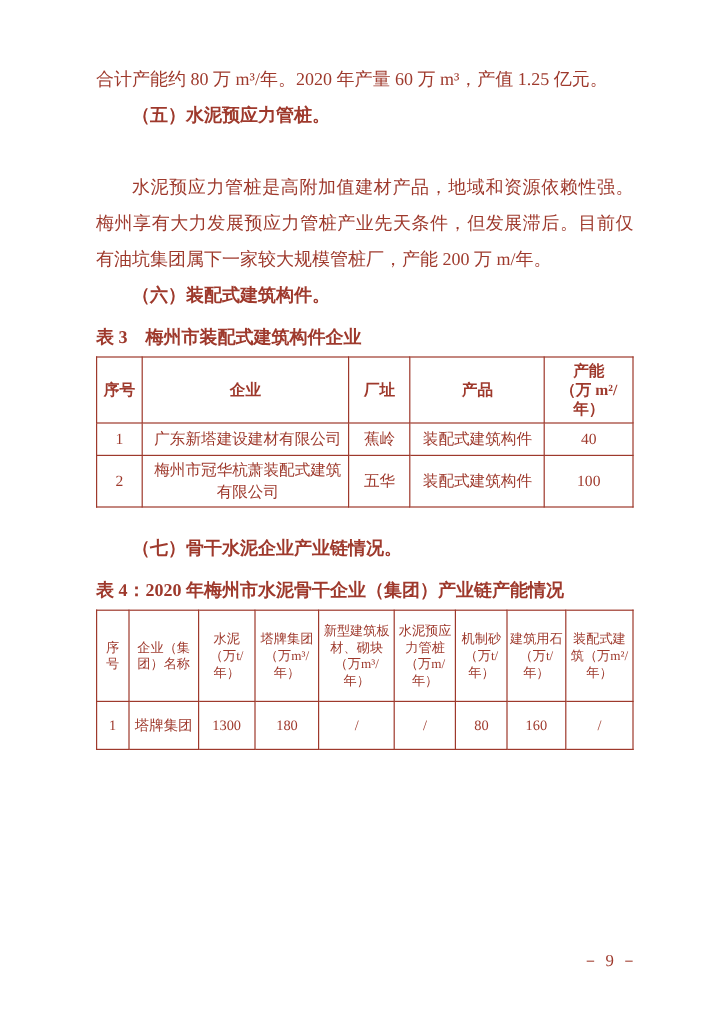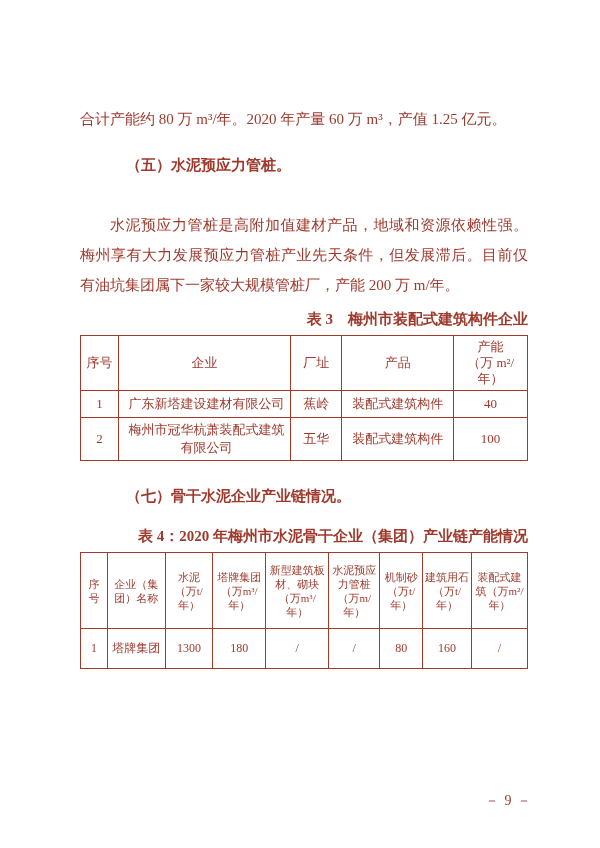--- a/index.html
+++ b/index.html
@@ -9,57 +9,57 @@
     height: 848px;
     background: #ffffff;
     position: relative;
     overflow: hidden;
     font-family: "Liberation Serif", "DejaVu Serif", serif;
     color: #9e392c;
   }
   .page {
     position: absolute;
     inset: 0;
-    padding: 104px 72px 0 80px;
+    padding: 52px 72px 0 80px;
   }
   .para {
     margin: 0;
     font-size: 15px;
     line-height: 30px;
     text-align: justify;
   }
   .indent { text-indent: 2em; margin-top: 30px; }
   .heading {
-    margin: 16px;
+    margin: 0;
     font-size: 15px;
     line-height: 30px;
     font-weight: bold;
     text-indent: 2em;
   }
   .heading.spaced { margin-top: 20px; }
   .table-title {
     margin: 10px 0 6px;
     font-size: 15px;
     font-weight: bold;
-    text-align: right;
+    text-align: left;
   }
   table {
     width: 100%;
     border-collapse: collapse;
     table-layout: fixed;
   }
   th, td {
     border: 1px solid #9e392c;
     padding: 3px 4px;
     text-align: center;
     vertical-align: middle;
   }
   .t3 { font-size: 13px; }
   .t3 th {
-    font-weight: normal;
+    font-weight: bold;
     line-height: 16px;
     white-space: pre-line;
     height: 38px;
   }
   .t3 td { line-height: 18px; height: 27px; }
   .t3 .cell-left { text-align: center; padding-left: 8px; }
   .t4 { font-size: 11px; }
   .t4 th {
     font-weight: normal;
     line-height: 14px;
@@ -80,20 +80,21 @@
 <body>
 
 <div class="page">
 
   <p class="para">合计产能约 80 万 m³/年。2020 年产量 60 万 m³，产值 1.25 亿元。</p>
 
   <p class="heading">（五）水泥预应力管桩。</p>
 
   <p class="para indent">水泥预应力管桩是高附加值建材产品，地域和资源依赖性强。梅州享有大力发展预应力管桩产业先天条件，但发展滞后。目前仅有油坑集团属下一家较大规模管桩厂，产能 200 万 m/年。</p>
 
+  <p class="heading">（六）装配式建筑构件。</p>
 
 
   <p class="table-title">表 3　梅州市装配式建筑构件企业</p>
 
   <table class="t3">
     <colgroup>
       <col style="width:8.5%">
       <col style="width:38.5%">
       <col style="width:11.5%">
       <col style="width:25%">

